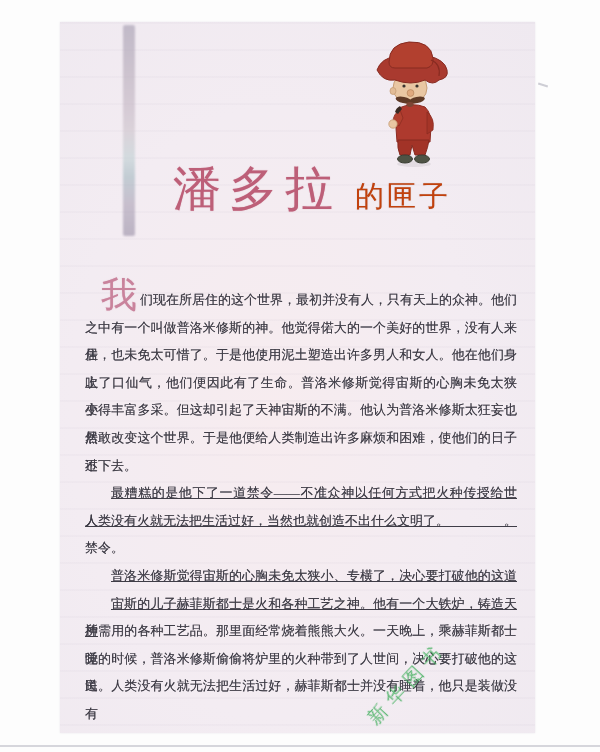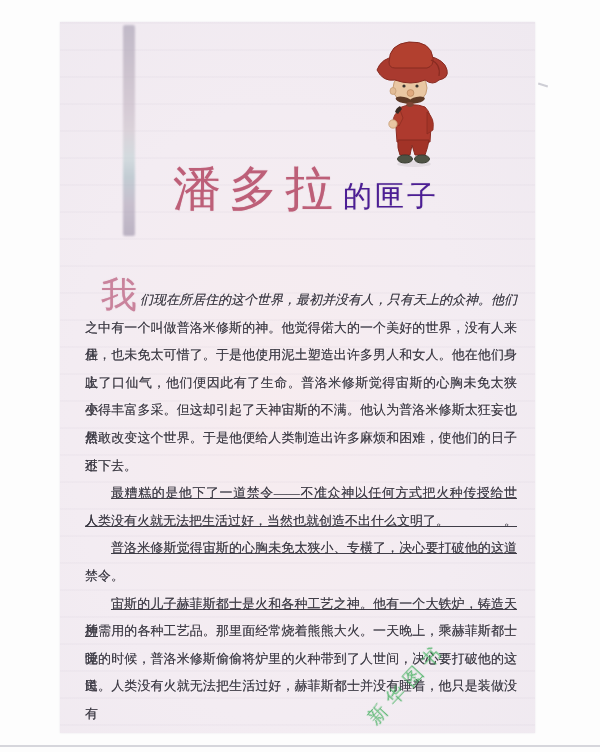--- a/index.html
+++ b/index.html
@@ -31,36 +31,36 @@
   .title{
     position:absolute;left:173px;top:165px;display:flex;align-items:flex-end;
     white-space:nowrap;
     justify-content:center;
   }
   .title .main{
     font-size:48px;color:#bd5f78;letter-spacing:8px;line-height:1;
     text-shadow:0 0 1px rgba(189,95,120,.55);
   }
   .title .suffix{
-    font-size:29px;color:#4c1d95;letter-spacing:3px;line-height:1;
-    margin-left:2px;margin-bottom:2px;
+    font-size:29px;color:#c2410c;letter-spacing:3px;line-height:1;
+    margin-left:14px;margin-bottom:2px;
     text-shadow:0 0 1px rgba(139,137,148,.5);
   }
   .body-text{
     position:absolute;left:85px;top:286px;width:432px;
     font-size:13px;color:#3f3d47;
     text-shadow:0 0 .6px rgba(63,61,71,.7);
   }
   .line{
     height:27.6px;line-height:27.6px;
     text-align:justify;text-align-last:justify;text-justify:inter-character;
   }
   .line.nl{text-align:right;text-align-last:left;}
   .line.indent{text-indent:2em;text-decoration:underline;}
-  .line.first{padding-left:55px;box-sizing:border-box;font-style:italic;}
+  .line.first{padding-left:55px;box-sizing:border-box;}
   .drop-cap{
     position:absolute;left:16px;top:-9px;
     font-size:36px;line-height:1;color:#c9839c;
     text-shadow:0 0 1px rgba(201,131,156,.6);
   }
   .watermark{
     position:absolute;left:352px;top:664px;width:122px;
     transform:rotate(-47deg);
     font-size:19px;letter-spacing:7px;white-space:nowrap;
     color:rgba(62,174,90,.8);filter:blur(.4px);
@@ -130,22 +130,22 @@
   <span class="drop-cap">我</span>
   <div class="line first">们现在所居住的这个世界，最初并没有人，只有天上的众神。他们</div>
   <div class="line">之中有一个叫做普洛米修斯的神。他觉得偌大的一个美好的世界，没有人来居</div>
   <div class="line">住，也未免太可惜了。于是他使用泥土塑造出许多男人和女人。他在他们身上</div>
   <div class="line">吹了口仙气，他们便因此有了生命。普洛米修斯觉得宙斯的心胸未免太狭小，也</div>
   <div class="line">变得丰富多采。但这却引起了天神宙斯的不满。他认为普洛米修斯太狂妄，居</div>
   <div class="line">然敢改变这个世界。于是他便给人类制造出许多麻烦和困难，使他们的日子过</div>
   <div class="line nl">不下去。</div>
   <div class="line indent">最糟糕的是他下了一道禁令——不准众神以任何方式把火种传授给世人。</div>
   <div class="line nl">人类没有火就无法把生活过好，当然也就创造不出什么文明了。</div>
+  <div class="line nl">禁令。</div>
   <div class="line indent">普洛米修斯觉得宙斯的心胸未免太狭小、专横了，决心要打破他的这道</div>
-  <div class="line nl">禁令。</div>
   <div class="line indent">宙斯的儿子赫菲斯都士是火和各种工艺之神。他有一个大铁炉，铸造天神</div>
   <div class="line">所需用的各种工艺品。那里面经常烧着熊熊大火。一天晚上，乘赫菲斯都士睡</div>
   <div class="line">觉的时候，普洛米修斯偷偷将炉里的火种带到了人世间，决心要打破他的这道</div>
   <div class="line">民。人类没有火就无法把生活过好，赫菲斯都士并没有睡着，他只是装做没有</div>
 </div>
 
 <div class="watermark">新华图书</div>
 
 <div class="tick"></div>
 <div class="bottom-line"></div>

